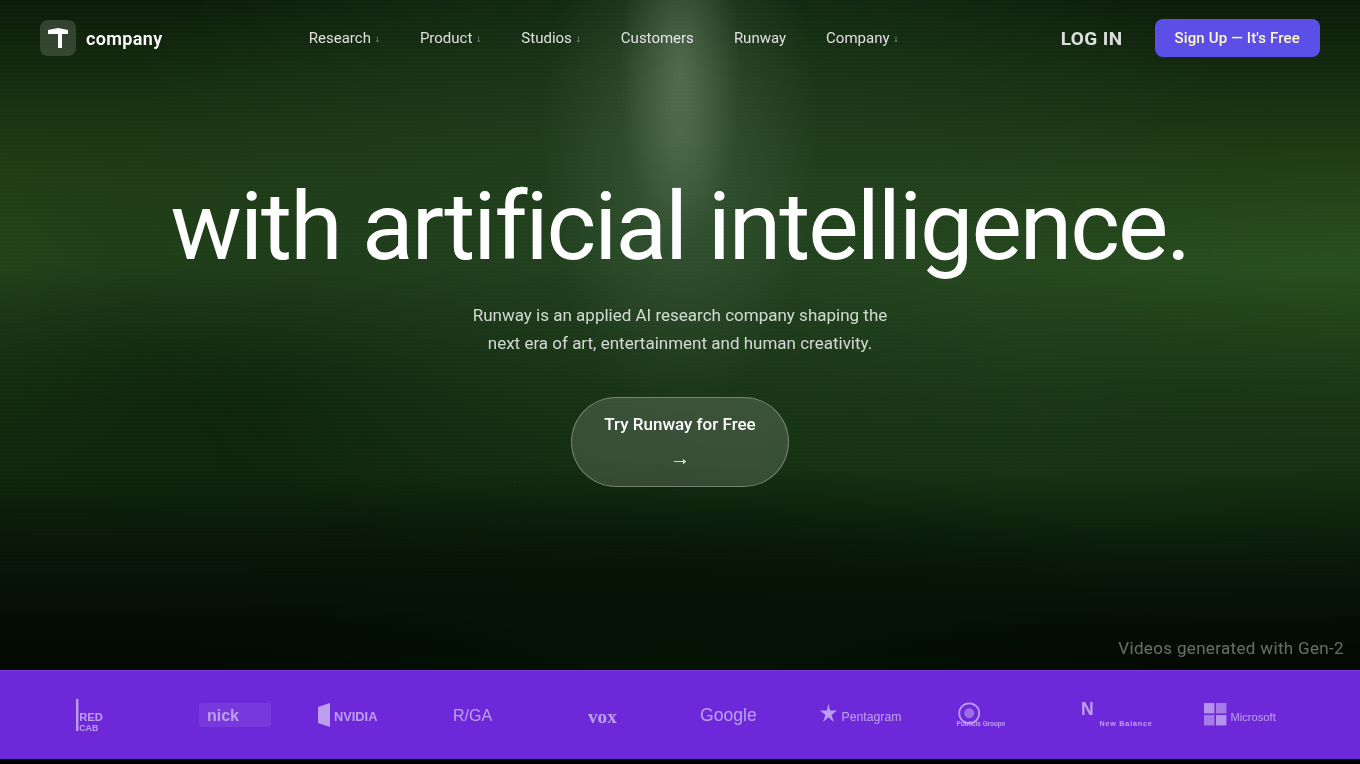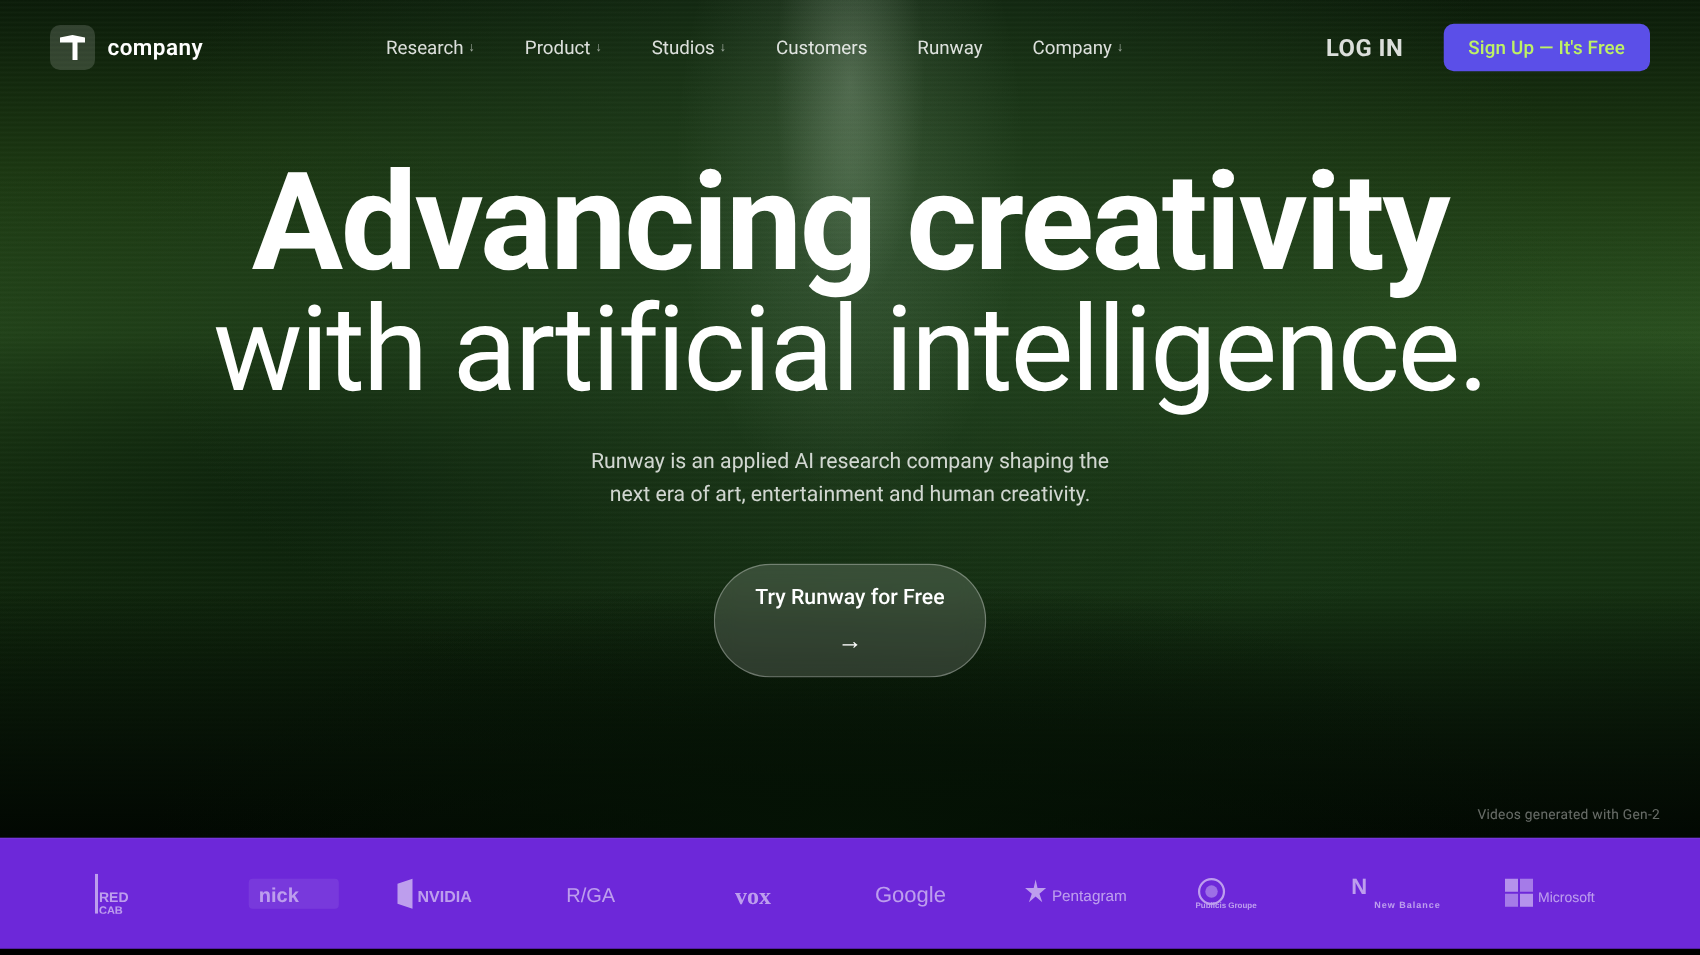--- a/index.html
+++ b/index.html
@@ -127,21 +127,21 @@
       color: rgba(255,255,255,0.85);
       text-decoration: none;
       font-size: 19px;
       padding: 8px 16px;
       letter-spacing: 0.02em;
       font-weight: bold;
     }
 
     .nav-signup {
       background: #5b4fe8;
-      color: #bef264;
+      color: #fef9c3;
       text-decoration: none;
       font-size: 15px;
       padding: 10px 20px;
       border-radius: 8px;
       font-weight: 500;
       letter-spacing: 0.01em;
       white-space: nowrap;
     }
 
     
@@ -203,23 +203,23 @@
     }
 
     .cta-arrow {
       font-size: 20px;
     }
 
     
     .hero-watermark {
       position: absolute;
       bottom: 12px;
-      right: 32px;
+      right: 16px;
       z-index: 6;
-      font-size: 11px;
+      font-size: 17px;
       color: rgba(255,255,255,0.4);
       letter-spacing: 0.02em;
     }
 
     
     .logos-section {
       background: #6d28d9;
       border-top: 1px solid rgba(255,255,255,0.08);
       padding: 28px 54px;
       display: flex;
@@ -295,21 +295,20 @@
       </li>
     </ul>
 
     <div class="nav-actions">
       <a href="#" class="nav-login">LOG IN</a>
       <a href="#" class="nav-signup">Sign Up — It's Free</a>
     </div>
   </nav>
 
   <div class="hero-content">
-    <h1 class="hero-headline">Advancing creativity</h1>
     <h1 class="hero-headline-line2">with artificial intelligence.</h1>
     <p class="hero-subtext">
       <span>Runway is an applied AI research company shaping the</span><br>
       <span>next era of art, entertainment and human creativity.</span>
     </p>
     <a href="#" class="hero-cta">
       <span>Try Runway for Free</span>
       <span class="cta-arrow">→</span>
     </a>
   </div>

